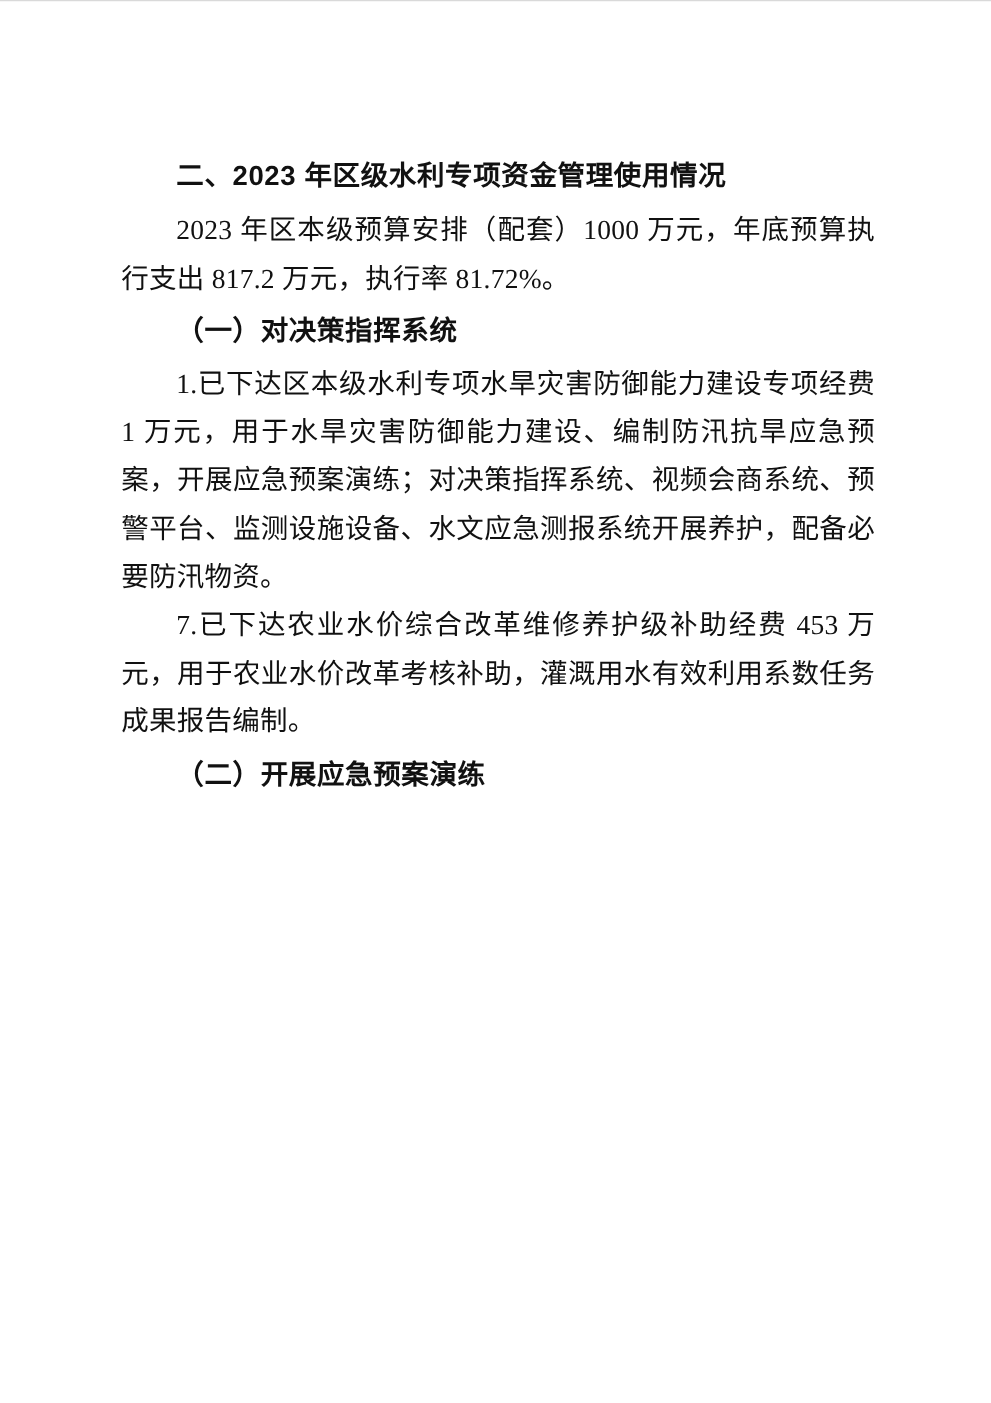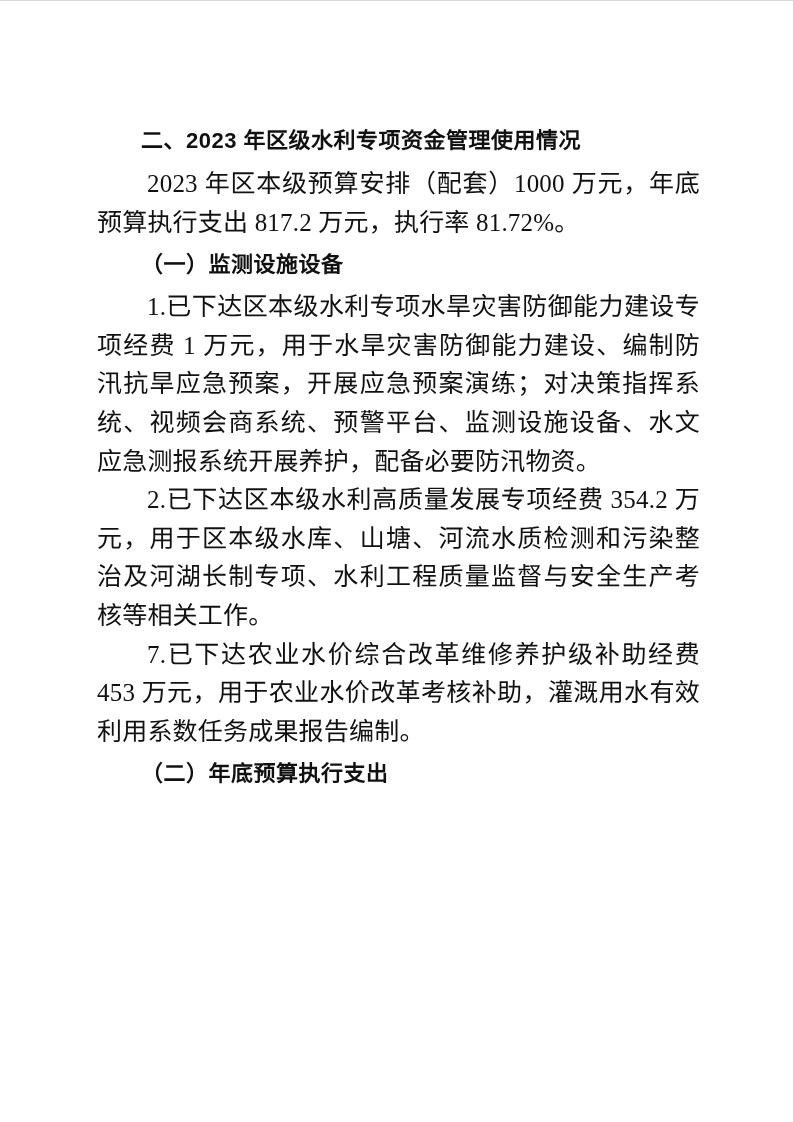--- a/index.html
+++ b/index.html
@@ -25,21 +25,21 @@
   .doc-heading {
     font-family: "Liberation Sans", "DejaVu Sans", sans-serif;
     font-size: 22px;
     font-weight: bold;
     line-height: 40px;
     margin: 0 0 4px 0;
     text-indent: 2em;
     letter-spacing: 0.5px;
   }
   .body-para {
-    font-size: 25px;
+    font-size: 22px;
     line-height: 38.6px;
     margin: 0;
     text-align: justify;
     text-indent: 2em;
     letter-spacing: 0.2px;
   }
   .sub-heading {
     font-size: 22px;
     font-weight: bold;
     line-height: 42px;
@@ -59,26 +59,25 @@
 </style>
 </head>
 <body>
 
 <div class="page">
   <main class="content">
     <h1 class="doc-heading">二、2023 年区级水利专项资金管理使用情况</h1>
 
     <p class="body-para">2023 年区本级预算安排（配套）1000 万元，年底预算执行支出 817.2 万元，执行率 81.72%。</p>
 
-    <h2 class="sub-heading">（一）监测设施设备</h2>
+    <h2 class="sub-heading">（一）对决策指挥系统</h2>
 
     <p class="body-para">1.已下达区本级水利专项水旱灾害防御能力建设专项经费 1 万元，用于水旱灾害防御能力建设、编制防汛抗旱应急预案，开展应急预案演练；对决策指挥系统、视频会商系统、预警平台、监测设施设备、水文应急测报系统开展养护，配备必要防汛物资。</p>
 
-    <p class="body-para">2.已下达区本级水利高质量发展专项经费 354.2 万元，用于区本级水库、山塘、河流水质检测和污染整治及河湖长制专项、水利工程质量监督与安全生产考核等相关工作。</p>
 
     <p class="body-para">7.已下达农业水价综合改革维修养护级补助经费 453 万元，用于农业水价改革考核补助，灌溉用水有效利用系数任务成果报告编制。</p>
 
-    <h2 class="sub-heading">（二）年底预算执行支出</h2>
+    <h2 class="sub-heading">（二）开展应急预案演练</h2>
 
   </main>
 
   <footer class="page-footer">— 45 —</footer>
 </div>
 
 </body></html>

